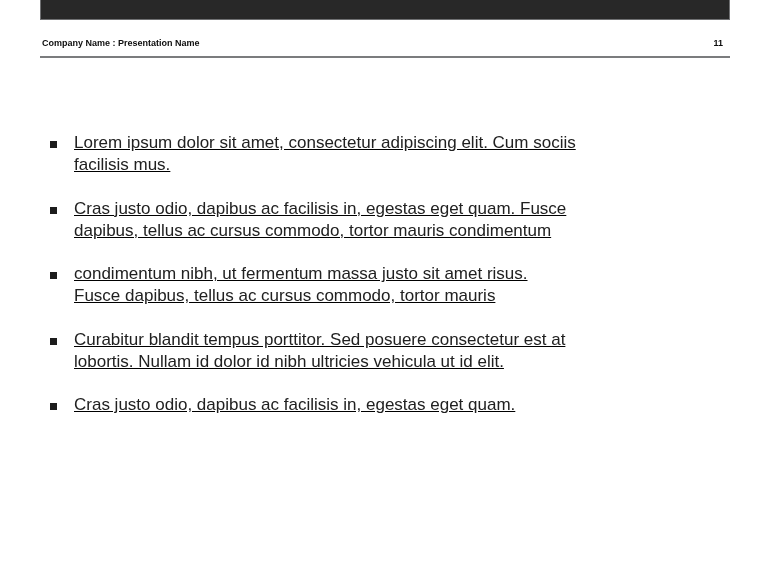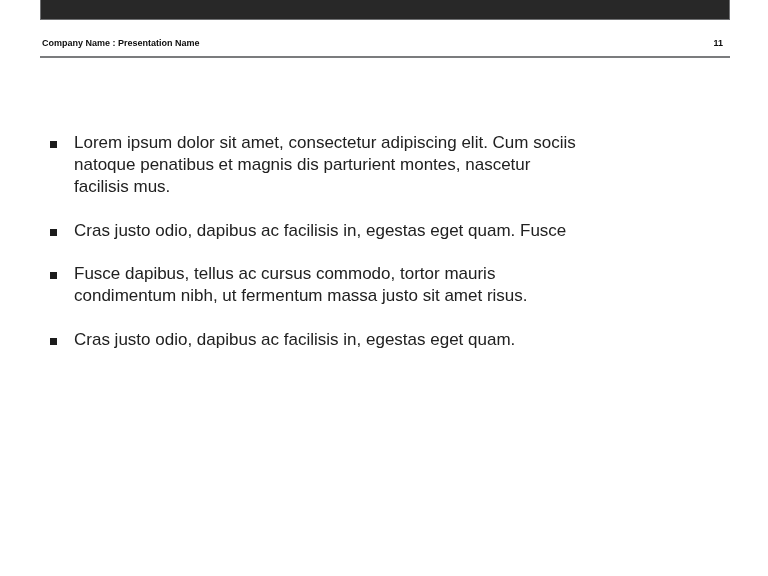--- a/index.html
+++ b/index.html
@@ -56,20 +56,21 @@
     top: 132px;
     margin: 0;
     padding: 0;
     list-style: none;
     width: 560px;
   }
   .bullet-item {
     position: relative;
     margin: 0 0 21.6px 0;
     padding: 0;
+    text-decoration: underline;
   }
   .marker {
     position: absolute;
     left: -24px;
     top: 9px;
     width: 7px;
     height: 7px;
     background: #1c1c1c;
   }
   .line {
@@ -91,35 +92,40 @@
     <span>11</span>
   </div>
 
   <div class="divider"></div>
 
   <ul class="bullets">
 
     <li class="bullet-item">
       <span class="marker"></span>
       <div class="line">Lorem ipsum dolor sit amet, consectetur adipiscing elit. Cum sociis</div>
-      <div class="line">natoque penatibus et magnis dis parturient montes, nascetur</div>
       <div class="line">facilisis mus.</div>
     </li>
 
     <li class="bullet-item">
       <span class="marker"></span>
       <div class="line">Cras justo odio, dapibus ac facilisis in, egestas eget quam. Fusce</div>
+      <div class="line">dapibus, tellus ac cursus commodo, tortor mauris condimentum</div>
     </li>
 
     <li class="bullet-item">
       <span class="marker"></span>
+      <div class="line">condimentum nibh, ut fermentum massa justo sit amet risus.</div>
       <div class="line">Fusce dapibus, tellus ac cursus commodo, tortor mauris</div>
-      <div class="line">condimentum nibh, ut fermentum massa justo sit amet risus.</div>
     </li>
 
+    <li class="bullet-item">
+      <span class="marker"></span>
+      <div class="line">Curabitur blandit tempus porttitor. Sed posuere consectetur est at</div>
+      <div class="line">lobortis. Nullam id dolor id nibh ultricies vehicula ut id elit.</div>
+    </li>
 
     <li class="bullet-item">
       <span class="marker"></span>
       <div class="line">Cras justo odio, dapibus ac facilisis in, egestas eget quam.</div>
     </li>
 
   </ul>
 
 </div>
 

